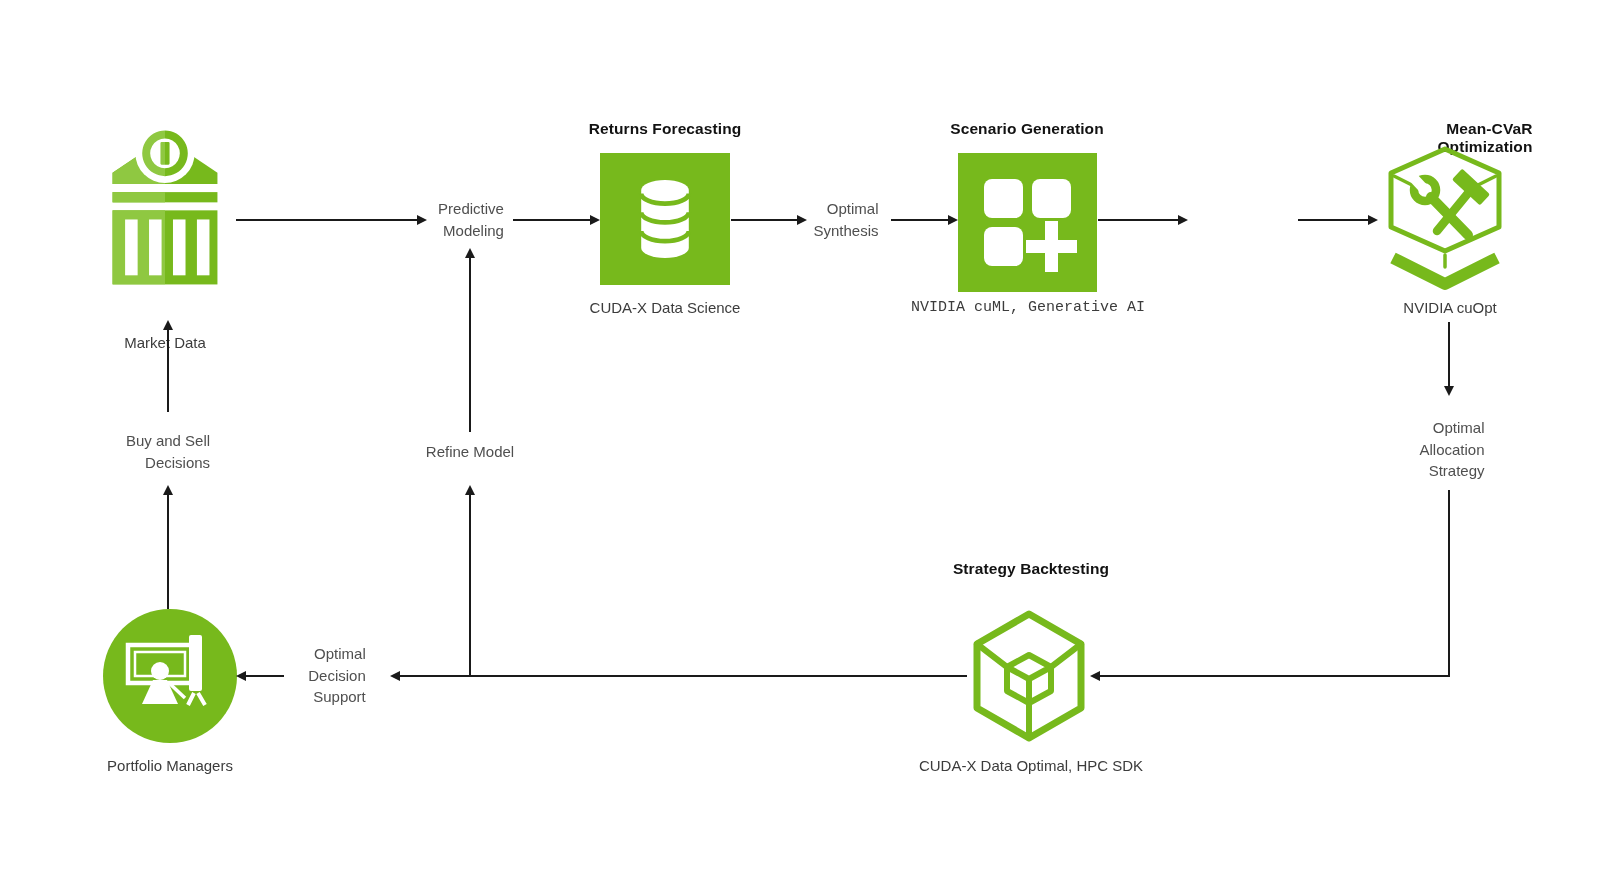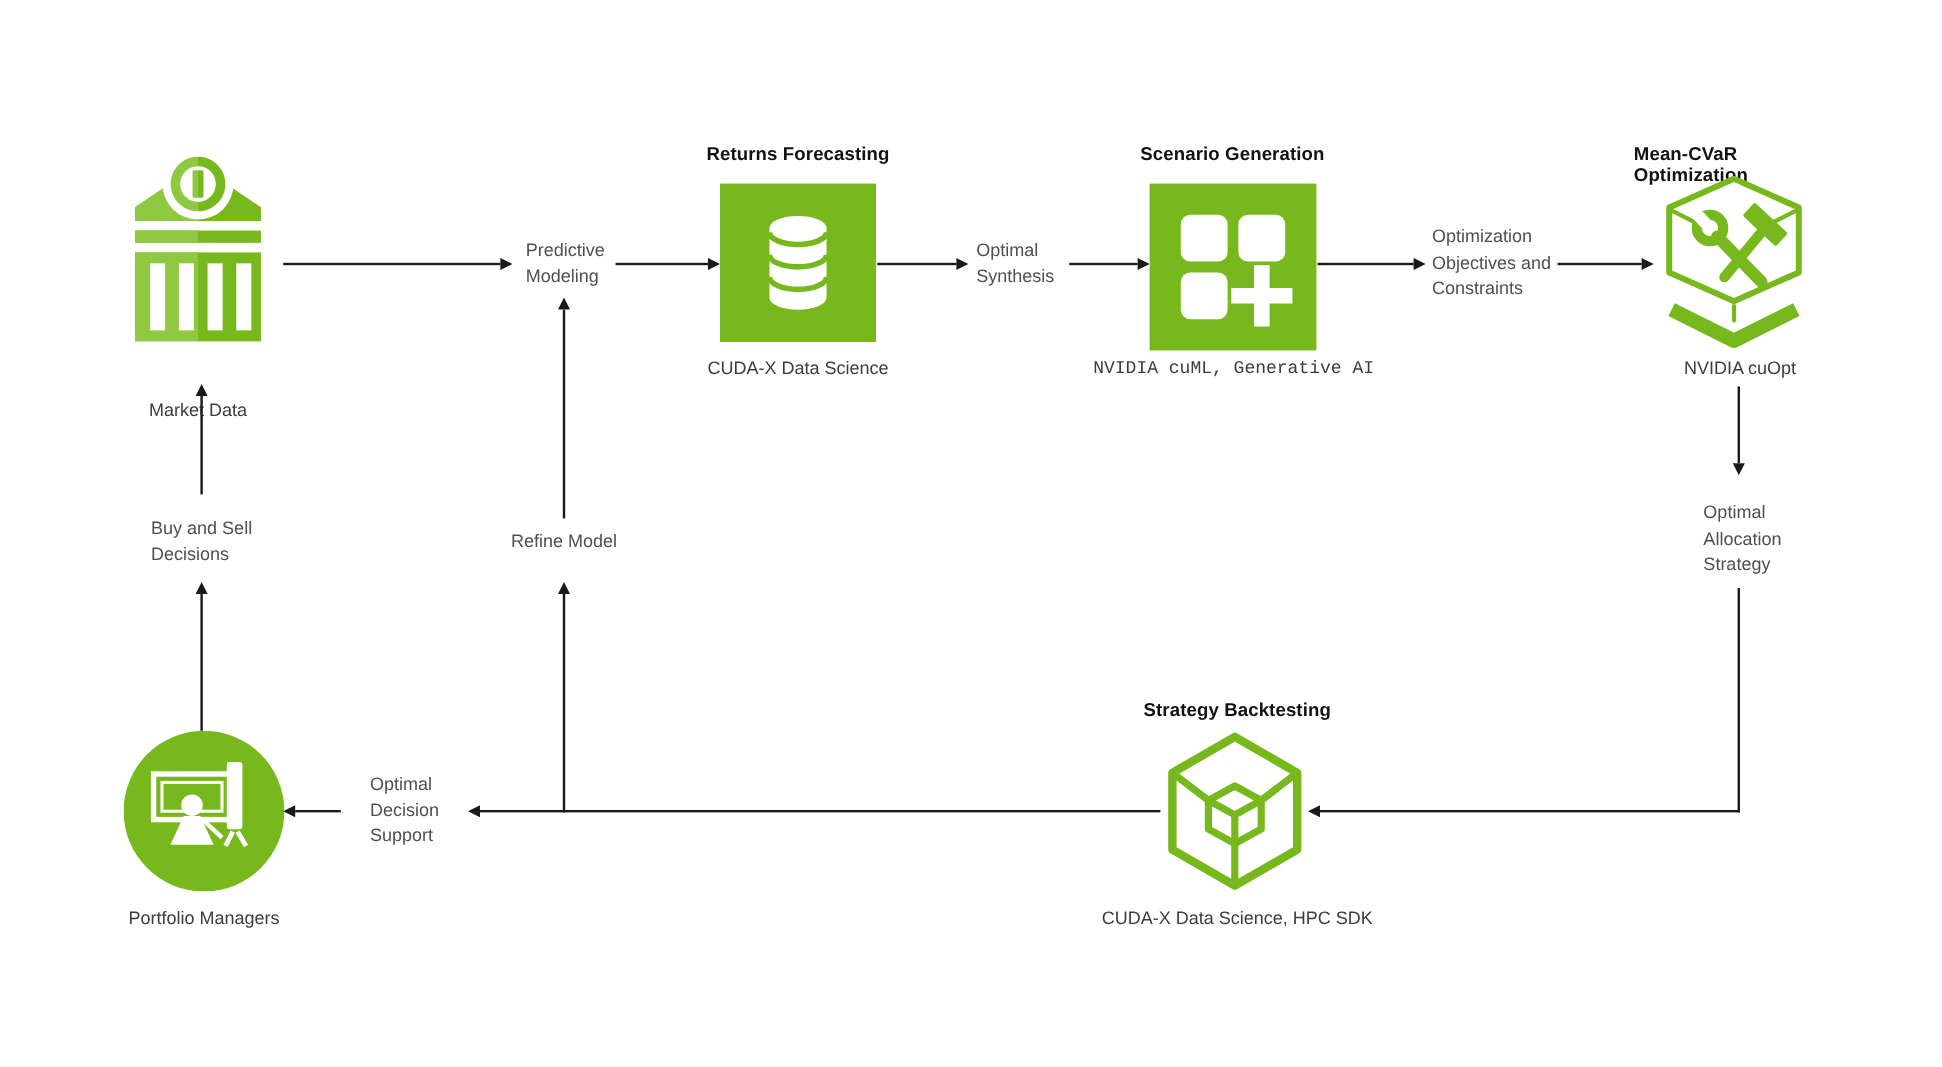--- a/index.html
+++ b/index.html
@@ -5,21 +5,21 @@
   html,body{margin:0;padding:0;background:var(--background,#fff);}
   #canvas{position:relative;width:1618px;height:889px;background:var(--background,#fff);
           font-family:"Liberation Sans","DejaVu Sans",sans-serif;overflow:hidden;}
   .hl{position:absolute;height:2px;background:var(--line,#1a1a1a);}
   .vl{position:absolute;width:2px;background:var(--line,#1a1a1a);}
   .arr{position:absolute;width:0;height:0;border-style:solid;}
   .arr.r{border-width:5px 0 5px 10px;border-color:transparent transparent transparent var(--line,#1a1a1a);}
   .arr.l{border-width:5px 10px 5px 0;border-color:transparent var(--line,#1a1a1a) transparent transparent;}
   .arr.u{border-width:0 5px 10px 5px;border-color:transparent transparent var(--line,#1a1a1a) transparent;}
   .arr.d{border-width:10px 5px 0 5px;border-color:var(--line,#1a1a1a) transparent transparent transparent;}
-  .txt{position:absolute;transform:translateX(-50%);white-space:pre-line;text-align:left;}
+  .txt{position:absolute;transform:translateX(-50%);white-space:pre-line;text-align:right;}
   .title{font-size:15.5px;font-weight:700;color:var(--title_text,#121212);letter-spacing:.1px;}
   .caption{font-size:15px;color:var(--caption_text,#3c3c3c);}
   .elabel{font-size:15px;line-height:21.7px;color:var(--label_text,#4f4f4f);}
   .sq{position:absolute;background:var(--green,#77b91c);display:flex;align-items:center;justify-content:center;}
   .icon-svg{position:absolute;}
 </style>
 </head>
 <body>
 
 <div id="canvas">
@@ -81,33 +81,33 @@
     <circle cx="37" cy="44" r="11" style="fill:none;stroke:var(--green,#77B91C);stroke-width:8.5"></circle>
     <path d="M37,44 L21,27" style="stroke:#fff;stroke-width:10;stroke-linecap:butt"></path>
     <path d="M43,51 L80,89" style="stroke:var(--green,#77B91C);stroke-width:10;stroke-linecap:round"></path>
     <path d="M81,46 L49,85" style="stroke:var(--green,#77B91C);stroke-width:8.5;stroke-linecap:round"></path>
     <g transform="rotate(43 83 41)">
       <rect x="64" y="33.5" width="38" height="15" rx="2" style="fill:var(--green,#77B91C)"></rect>
     </g>
   </svg>
   <div class="txt caption" style="left:1450px;top:299px;">NVIDIA cuOpt</div>
 
-  <div class="txt title" style="left:1031px;top:584px;">Strategy Backtesting</div>
+  <div class="txt title" style="left:1031px;top:560px;">Strategy Backtesting</div>
   <svg class="icon-svg" style="left:969px;top:608px;" width="120" height="136" viewBox="0 0 120 136">
     <g style="stroke:var(--green,#77B91C);fill:none;stroke-linejoin:round;stroke-linecap:round;">
       <path d="M60,6 L112,36 V100 L60,130 L8,100 V36 Z" style="stroke-width:7"></path>
       <path d="M8,36 L38,59" style="stroke-width:6"></path>
       <path d="M112,36 L82,59" style="stroke-width:6"></path>
       <path d="M60,47 L82,59 L60,71 L38,59 Z" style="stroke-width:6"></path>
       <path d="M38,59 V83 L60,95 L82,83 V59" style="stroke-width:6"></path>
       <path d="M60,71 V95" style="stroke-width:6"></path>
       <path d="M60,95 V130" style="stroke-width:6"></path>
     </g>
   </svg>
-  <div class="txt caption" style="left:1031px;top:757px;">CUDA-X Data Science, HPC SDK</div>
+  <div class="txt caption" style="left:1031px;top:757px;">CUDA-X Data Optimal, HPC SDK</div>
 
   <svg class="icon-svg" style="left:103px;top:609px;" width="134" height="134" viewBox="0 0 134 134">
     <circle cx="67" cy="67" r="67" style="fill:var(--green,#77B91C)"></circle>
     <rect x="86" y="26" width="13" height="56" rx="2" style="fill:#fff"></rect>
     <path d="M91,84 L85,96 M95,84 L102,96" style="stroke:#fff;stroke-width:4;fill:none"></path>
     <rect x="25" y="36" width="64" height="38" style="fill:none;stroke:#fff;stroke-width:4.5"></rect>
     <rect x="32" y="43" width="50" height="24" style="fill:none;stroke:#fff;stroke-width:2.5"></rect>
     <path d="M66,74 L82,89" style="stroke:#fff;stroke-width:3.5"></path>
     <circle cx="57" cy="62" r="9" style="fill:#fff"></circle>
     <path d="M39,95 L50,71 H64 L75,95 Z" style="fill:#fff"></path>
@@ -123,23 +123,20 @@
 
   <div class="hl" style="left:731px;top:219px;width:66px;"></div>
   <div class="arr r" style="left:797px;top:215px;"></div>
   <div class="txt elabel" style="left:846px;top:198px;">Optimal
 Synthesis</div>
   <div class="hl" style="left:891px;top:219px;width:57px;"></div>
   <div class="arr r" style="left:948px;top:215px;"></div>
 
   <div class="hl" style="left:1098px;top:219px;width:80px;"></div>
   <div class="arr r" style="left:1178px;top:215px;"></div>
-  <div class="txt elabel" style="left:1243px;top:187px;">Optimization
-Objectives and
-Constraints</div>
   <div class="hl" style="left:1298px;top:219px;width:70px;"></div>
   <div class="arr r" style="left:1368px;top:215px;"></div>
 
   <div class="vl" style="left:1448px;top:322px;height:64px;"></div>
   <div class="arr d" style="left:1444px;top:386px;"></div>
   <div class="txt elabel" style="left:1452px;top:417px;">Optimal
 Allocation
 Strategy</div>
   <div class="vl" style="left:1448px;top:490px;height:187px;"></div>
 

